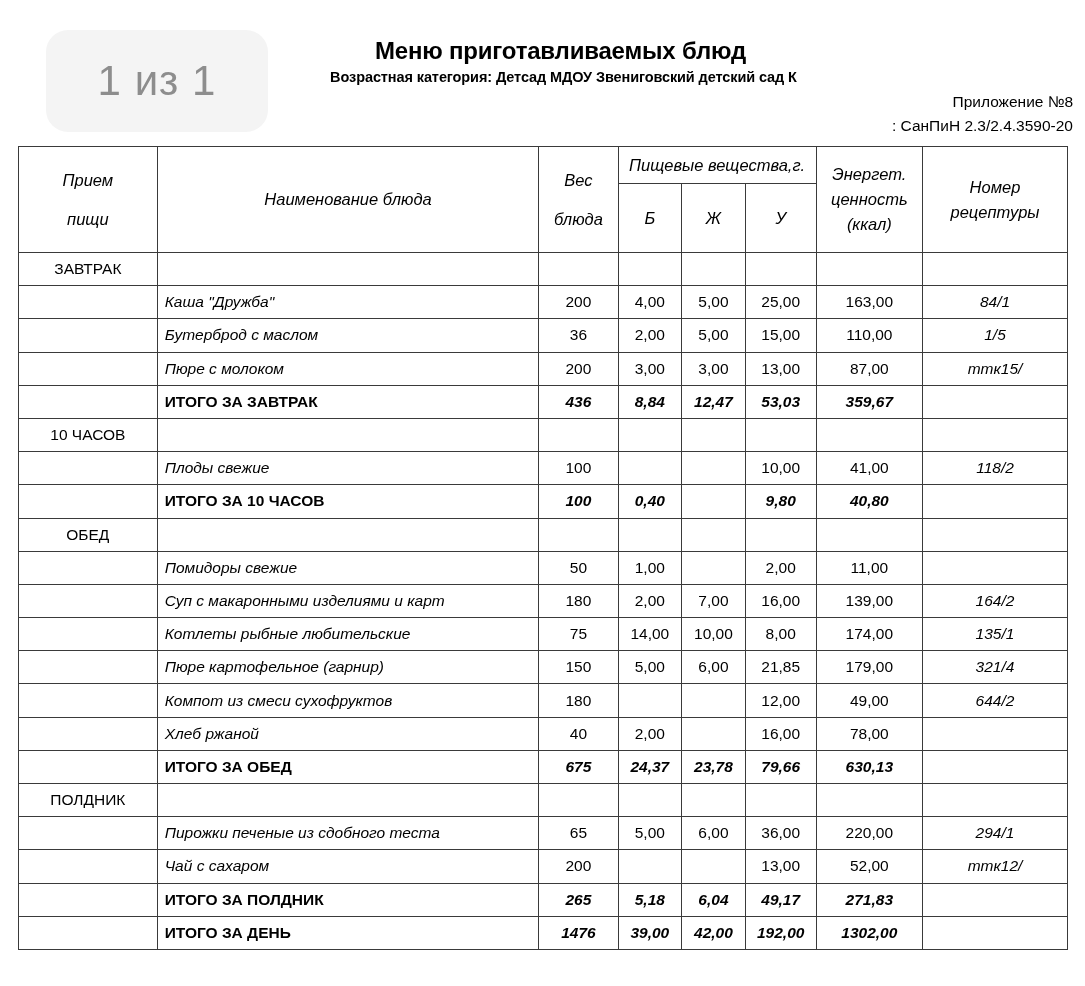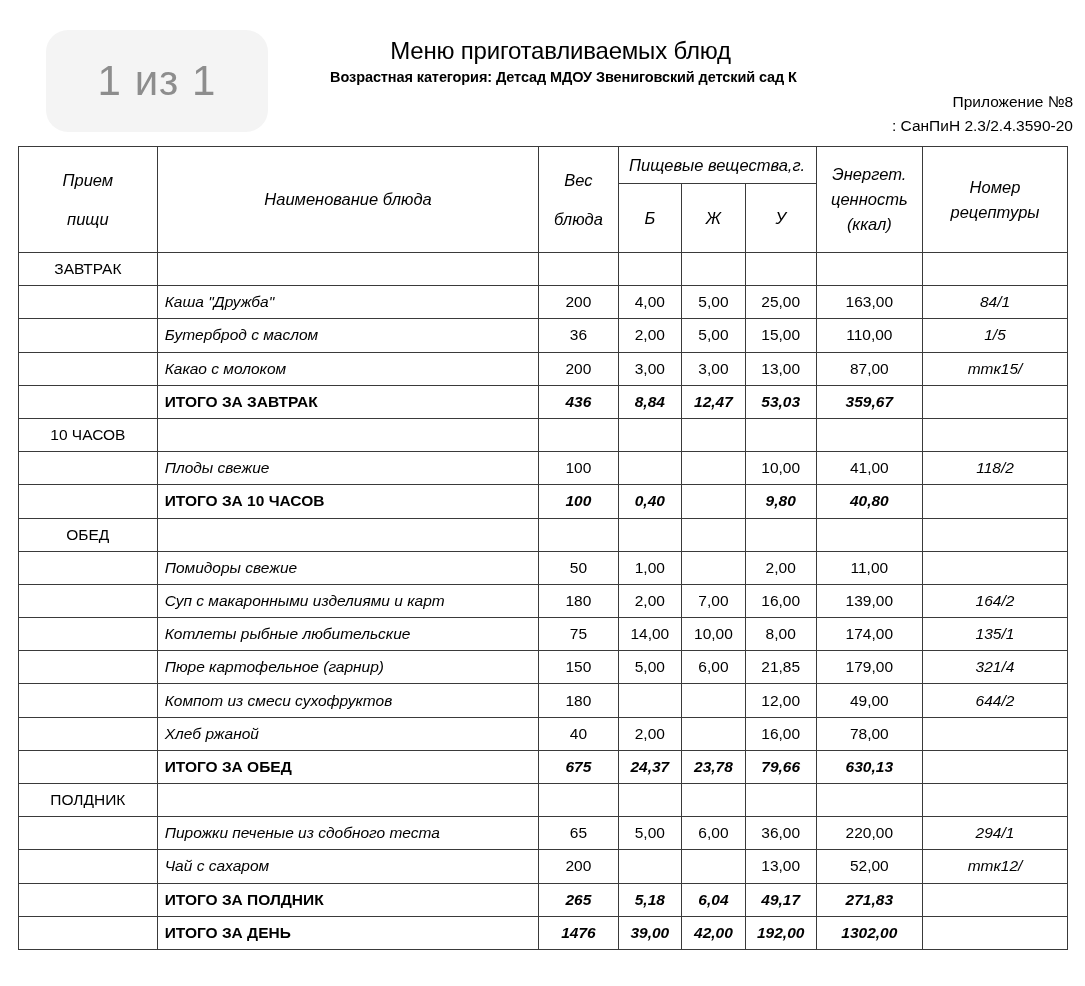--- a/index.html
+++ b/index.html
@@ -47,21 +47,21 @@
     line-height: 1;
   }
 
   .doc-title {
     position: absolute;
     left: 0;
     right: 0;
     top: 37px;
     text-align: center;
     font-size: 24px;
-    font-weight: normal;
+    font-weight: bold;
     letter-spacing: -0.2px;
     padding-left: 36px;
   }
   .doc-subtitle {
     position: absolute;
     left: 0;
     right: 0;
     top: 69px;
     text-align: center;
     font-size: 14.5px;
@@ -262,21 +262,21 @@
           <td class="cell-dish">Бутерброд с маслом</td>
           <td class="cell-num">36</td>
           <td class="cell-num">2,00</td>
           <td class="cell-num">5,00</td>
           <td class="cell-num">15,00</td>
           <td class="cell-num">110,00</td>
           <td class="cell-rec">1/5</td>
         </tr>
         <tr>
           <td class="cell-meal"></td>
-          <td class="cell-dish">Какао с молоком</td>
+          <td class="cell-dish">Пюре с молоком</td>
           <td class="cell-num">200</td>
           <td class="cell-num">3,00</td>
           <td class="cell-num">3,00</td>
           <td class="cell-num">13,00</td>
           <td class="cell-num">87,00</td>
           <td class="cell-rec">ттк15/</td>
         </tr>
         <tr class="total-row">
           <td class="cell-meal"></td>
           <td class="cell-dish">ИТОГО ЗА ЗАВТРАК</td>

